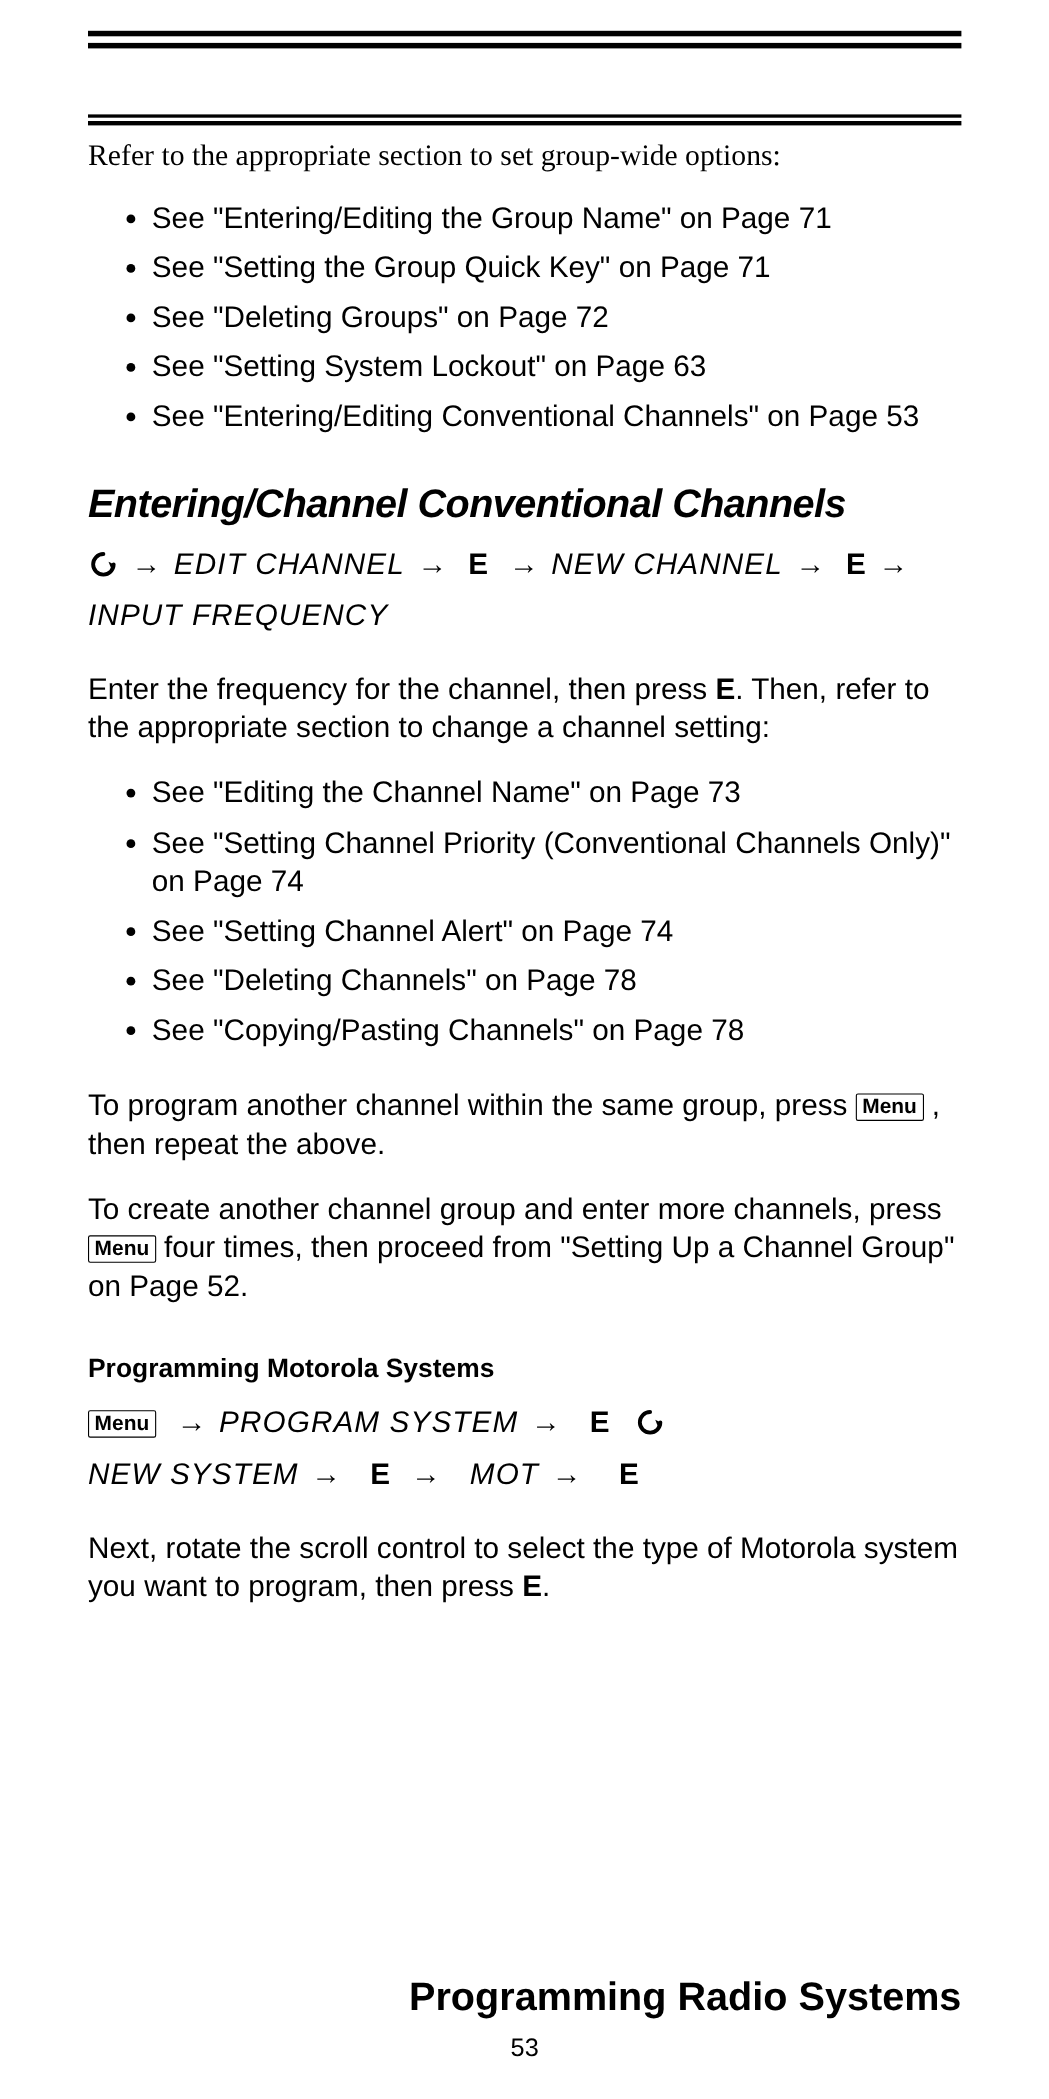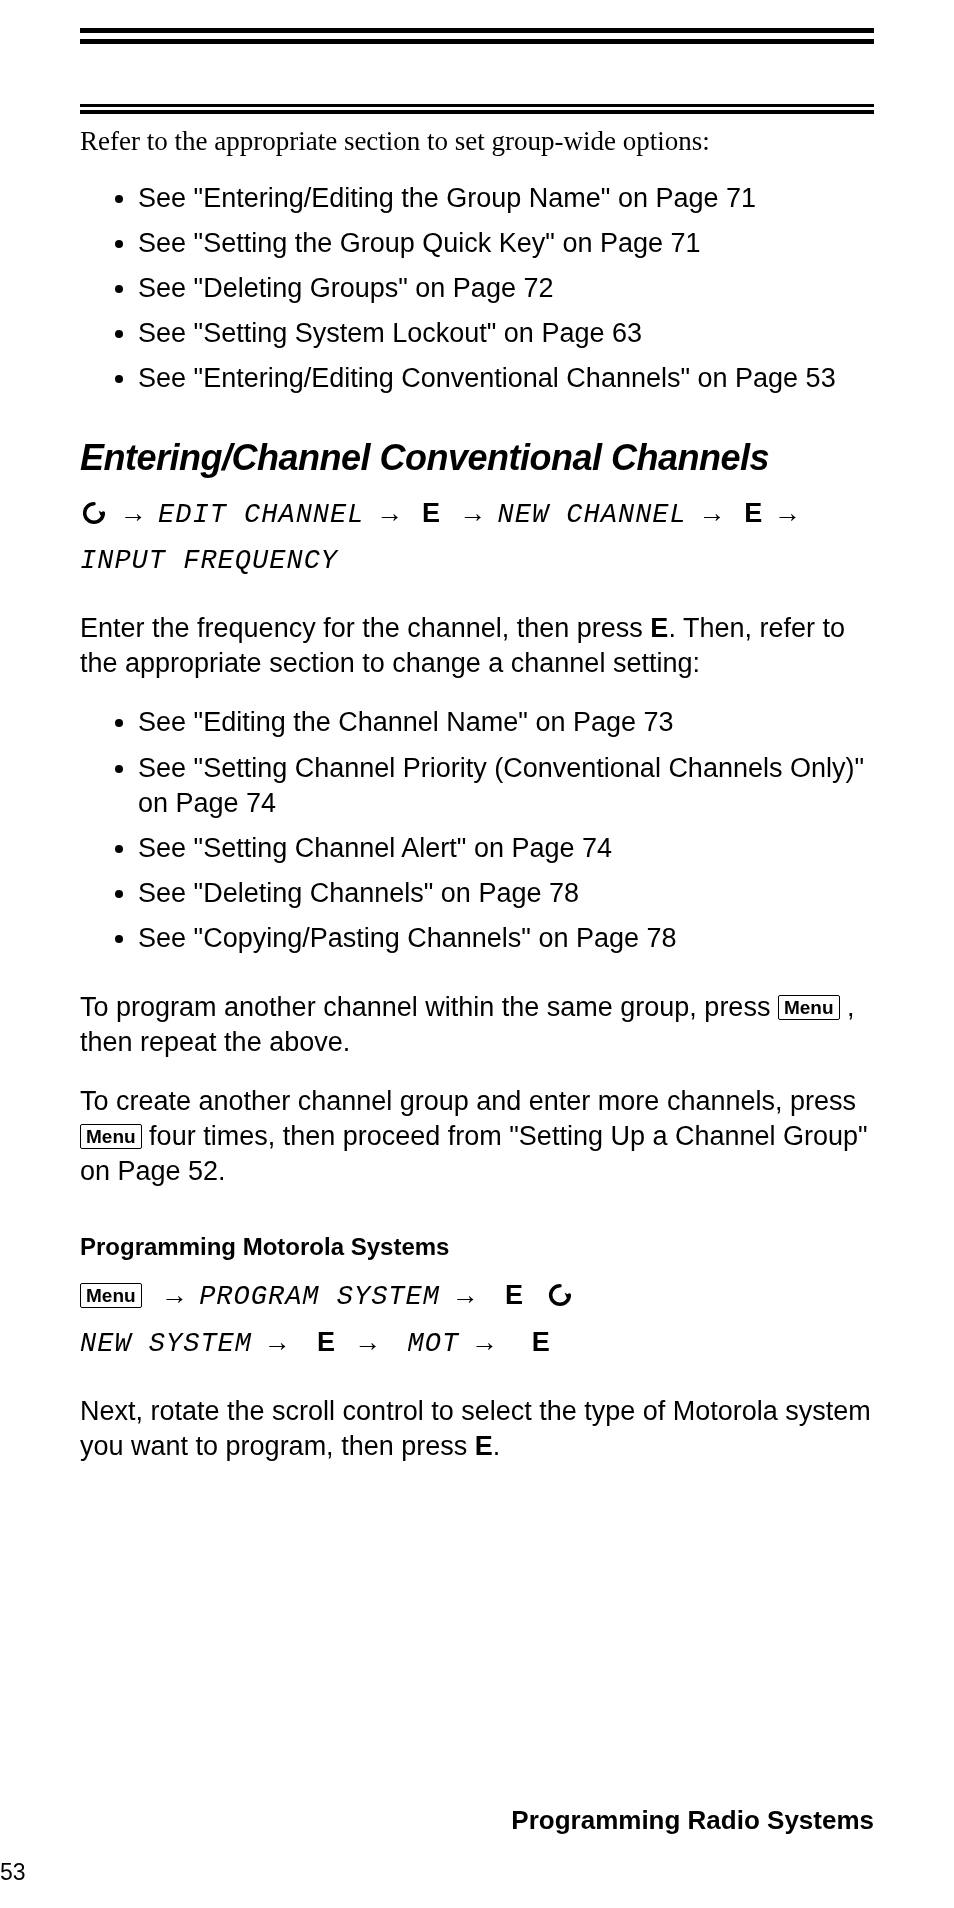--- a/index.html
+++ b/index.html
@@ -62,21 +62,21 @@
     font-style: normal;
     font-weight: bold;
     margin: 44px 0 14px 0;
   }
   .path {
     font-size: 27px;
     line-height: 1.55;
     margin: 0 0 28px 0;
   }
   .lcd {
-    font-family: Liberation Mono, monospace;
+    font-family: Liberation Sans, sans-serif;
     font-style: italic;
     letter-spacing: 1px;
     font-weight: 500;
     text-transform: uppercase;
   }
   .scroll-icon {
     display: inline-block;
     vertical-align: -5px;
   }
   .scroll-icon svg {
@@ -104,30 +104,30 @@
   }
   .body-para {
     font-size: 27px;
     line-height: 1.3;
     margin: 0 0 24px 0;
   }
   .footer-title {
     position: absolute;
     bottom: 100px;
     right: 80px;
-    font-size: 26px;
+    font-size: 36px;
     font-weight: bold;
     font-family: "Arial Rounded MT Bold","Futura","Century Gothic",Arial,sans-serif;
   }
   .page-number {
     position: absolute;
-    bottom: 50px;
+    bottom: 61px;
     left: 0;
     width: 100%;
-    text-align: left;
+    text-align: center;
     font-size: 23px;
   }
 </style>
 </head>
 <body>
 
 <div class="page">
 
   <div class="rule-thick"></div>
   <div class="rule-body"></div>

